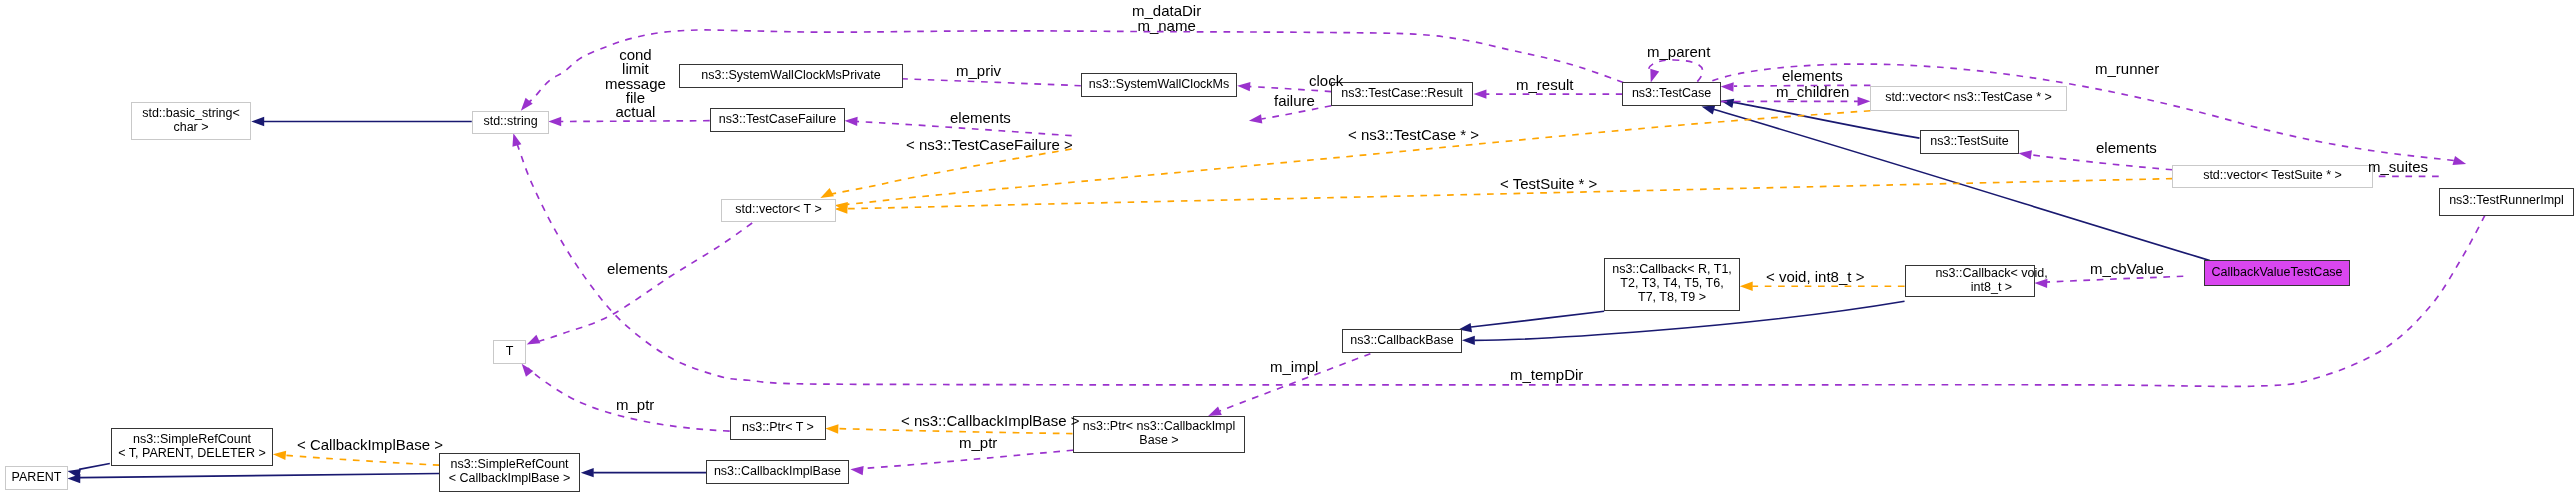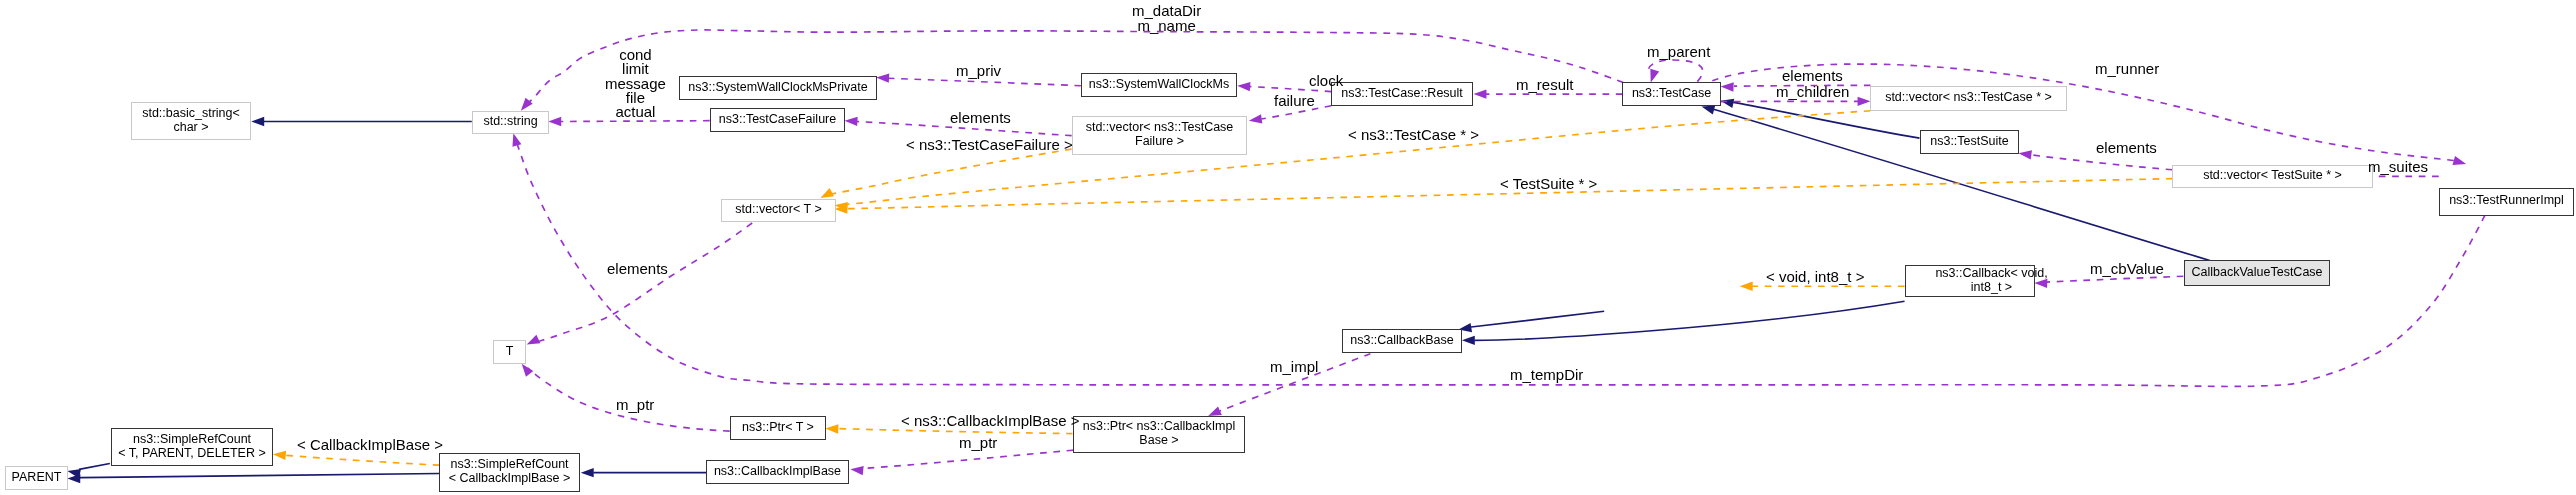--- a/index.html
+++ b/index.html
@@ -5,21 +5,21 @@
 <style>
   html,body{margin:0;padding:0;background:#ffffff;-webkit-font-smoothing:antialiased;}
   #canvas{position:relative;width:2576px;height:496px;background:#ffffff;overflow:hidden;
           font-family:"Liberation Sans",sans-serif;font-size:12.5px;color:#000000;}
   svg#edges{position:absolute;left:0;top:0;width:2576px;height:496px;overflow:visible;}
   .node{position:absolute;box-sizing:border-box;display:flex;flex-direction:column;
         align-items:center;justify-content:center;text-align:center;line-height:14px;
         background:#ffffff;white-space:pre;padding-bottom:2.7px;}
   .node.plain{border:0.8px solid #c9c9c9;}
   .node.link{border:1.7px solid #353535;}
-  .node.cur{border:1.7px solid #353535;background:#e5e5e5;}
+  .node.cur{border:1.7px solid #353535;background:#d946ef;margin-left:20px;}
   .node span{display:block;}
   .elabel{position:absolute;white-space:pre;text-align:center;line-height:14px;
           font-size:15px;color:#000000;}
   .elabel span{display:block;}
 </style>
 </head>
 <body>
 
 <div id="canvas">
   <svg id="edges" viewBox="0 0 3096 596" width="2576" height="496" aria-hidden="true">
@@ -151,31 +151,31 @@
         <path d="M1289,521 C1200,520 1070,517 1007,515" fill="none" stroke="#ffa500" stroke-width="2" stroke-dasharray="8,8"></path>
         <path d="M992,515 L1007.69,509.94 L1007.30,521.14 Z" fill="#ffa500"></path>
       </g>
       <g>
         <path d="M528,559 C470,556 390,551 342,547" fill="none" stroke="#ffa500" stroke-width="2" stroke-dasharray="8,8"></path>
         <path d="M328,546 L343.93,541.77 L342.95,552.93 Z" fill="#ffa500"></path>
       </g>
     </svg>
 <div class="node plain" style="left: 131px; top: 102px; width: 120px; height: 38px;"><span>std::basic_string&lt;</span><span>char &gt;</span></div>
     <div class="node plain" style="left: 472px; top: 111px; width: 77px; height: 23px;"><span>std::string</span></div>
-    <div class="node link" style="left: 679px; top: 64px; width: 198px; height: 24px; margin-top: 12px;"><span>ns3::SystemWallClockMsPrivate</span></div>
+    <div class="node link" style="left: 679px; top: 64px; width: 224px; height: 24px;"><span>ns3::SystemWallClockMsPrivate</span></div>
     <div class="node link" style="left: 710px; top: 108px; width: 135px; height: 24px;"><span>ns3::TestCaseFailure</span></div>
     <div class="node link" style="left: 1081px; top: 73px; width: 156px; height: 24px;"><span>ns3::SystemWallClockMs</span></div>
-    <div class="node plain" style="left: 1072px; top: 116px; width: 175px; height: 39px;"><span>std::vector&lt; ns3::TestCase</span><span>Failure &gt;</span></div>
     <div class="node link" style="left: 1331px; top: 82px; width: 142px; height: 24px;"><span>ns3::TestCase::Result</span></div>
     <div class="node link" style="left: 1622px; top: 82px; width: 99px; height: 24px;"><span>ns3::TestCase</span></div>
     <div class="node plain" style="left: 1870px; top: 86px; width: 197px; height: 25px;"><span>std::vector&lt; ns3::TestCase * &gt;</span></div>
     <div class="node link" style="left: 1920px; top: 130px; width: 99px; height: 24px;"><span>ns3::TestSuite</span></div>
     <div class="node plain" style="left: 2172px; top: 165px; width: 201px; height: 23px;"><span>std::vector&lt; TestSuite * &gt;</span></div>
     <div class="node link" style="left: 2439px; top: 164px; width: 135px; height: 27.5px; margin-top: 24px;"><span>ns3::TestRunnerImpl</span></div>
     <div class="node plain" style="left: 721px; top: 199px; width: 115px; height: 23px;"><span>std::vector&lt; T &gt;</span></div>
+    <div class="node link" style="left: 1604px; top: 258px; width: 136px; height: 53px;"><span>ns3::Callback&lt; R, T1,</span><span>T2, T3, T4, T5, T6,</span><span>T7, T8, T9 &gt;</span></div>
     <div class="node link" style="left: 1905px; top: 265px; width: 130px; height: 32px; padding-left: 43px;"><span>ns3::Callback&lt; void,</span><span>int8_t &gt;</span></div>
     <div class="node cur" style="left: 2184px; top: 260px; width: 146px; height: 26px;"><span>CallbackValueTestCase</span></div>
     <div class="node link" style="left: 1342px; top: 329px; width: 120px; height: 24px;"><span>ns3::CallbackBase</span></div>
     <div class="node plain" style="left: 493px; top: 340px; width: 33px; height: 24px;"><span>T</span></div>
     <div class="node link" style="left: 730px; top: 416px; width: 96px; height: 24px;"><span>ns3::Ptr&lt; T &gt;</span></div>
     <div class="node link" style="left: 1073px; top: 416px; width: 172px; height: 37px;"><span>ns3::Ptr&lt; ns3::CallbackImpl</span><span>Base &gt;</span></div>
     <div class="node link" style="left: 111px; top: 428px; width: 162px; height: 38px;"><span>ns3::SimpleRefCount</span><span>&lt; T, PARENT, DELETER &gt;</span></div>
     <div class="node link" style="left: 439px; top: 453px; width: 141px; height: 39px;"><span>ns3::SimpleRefCount</span><span>&lt; CallbackImplBase &gt;</span></div>
     <div class="node link" style="left: 706px; top: 460px; width: 143px; height: 24px;"><span>ns3::CallbackImplBase</span></div>
     <div class="node plain" style="left: 5px; top: 466px; width: 63px; height: 24px;"><span>PARENT</span></div>

